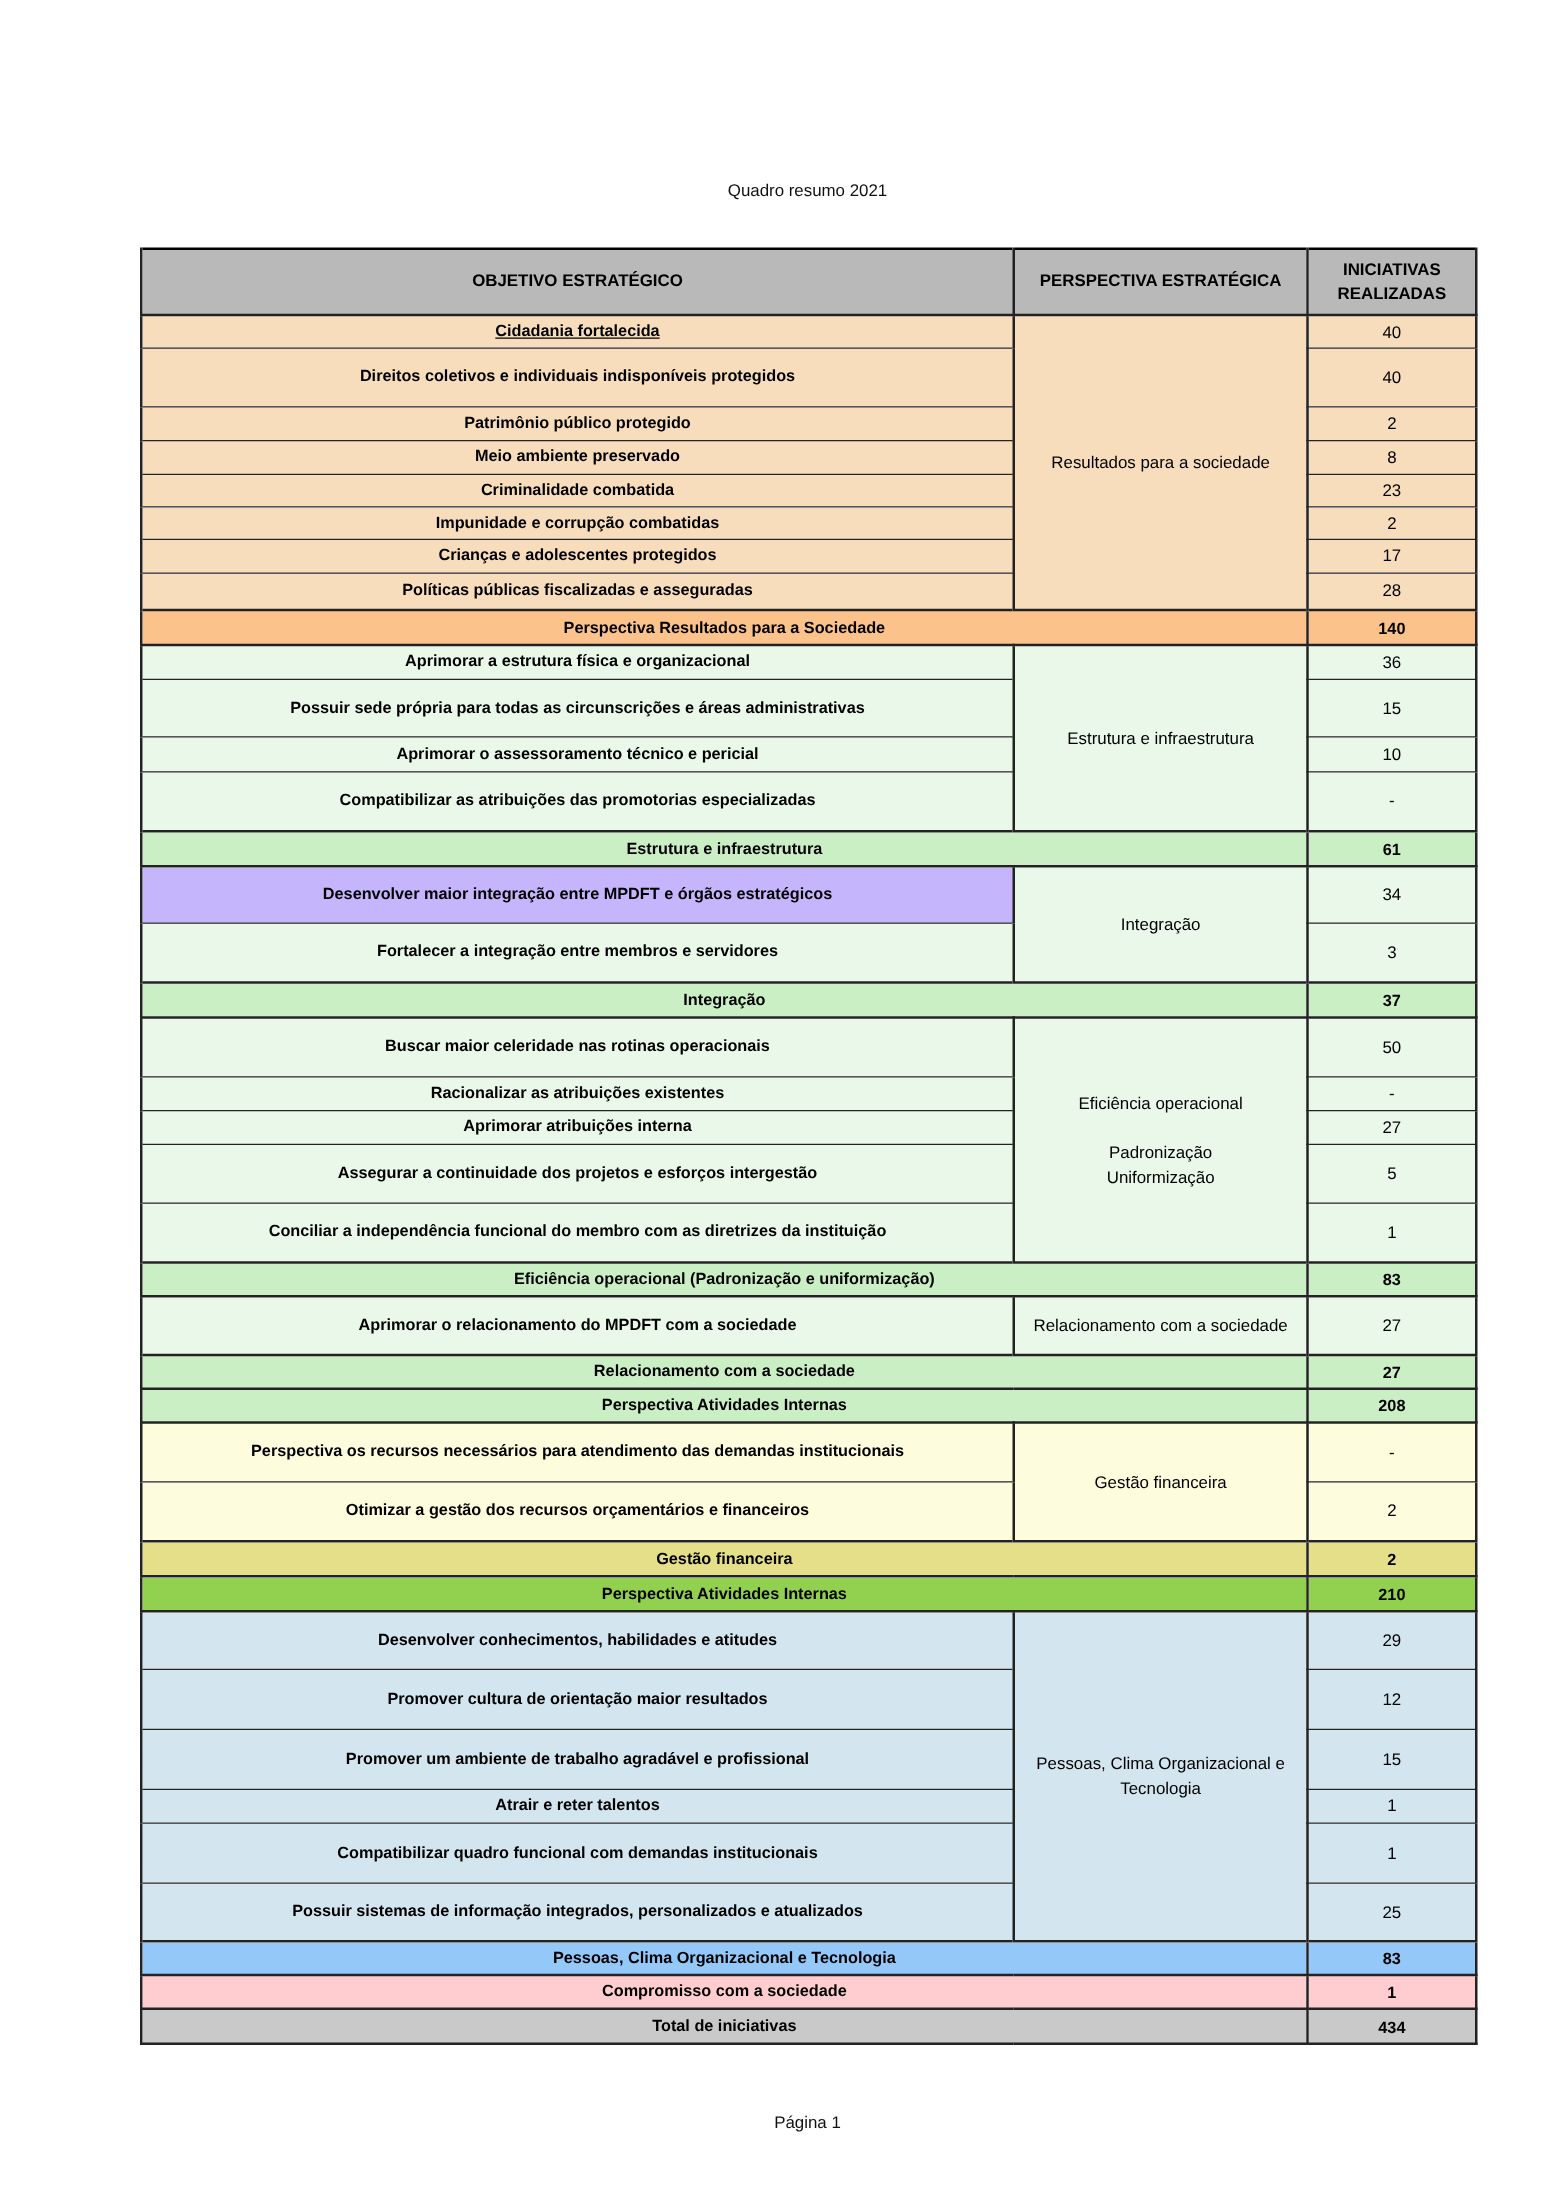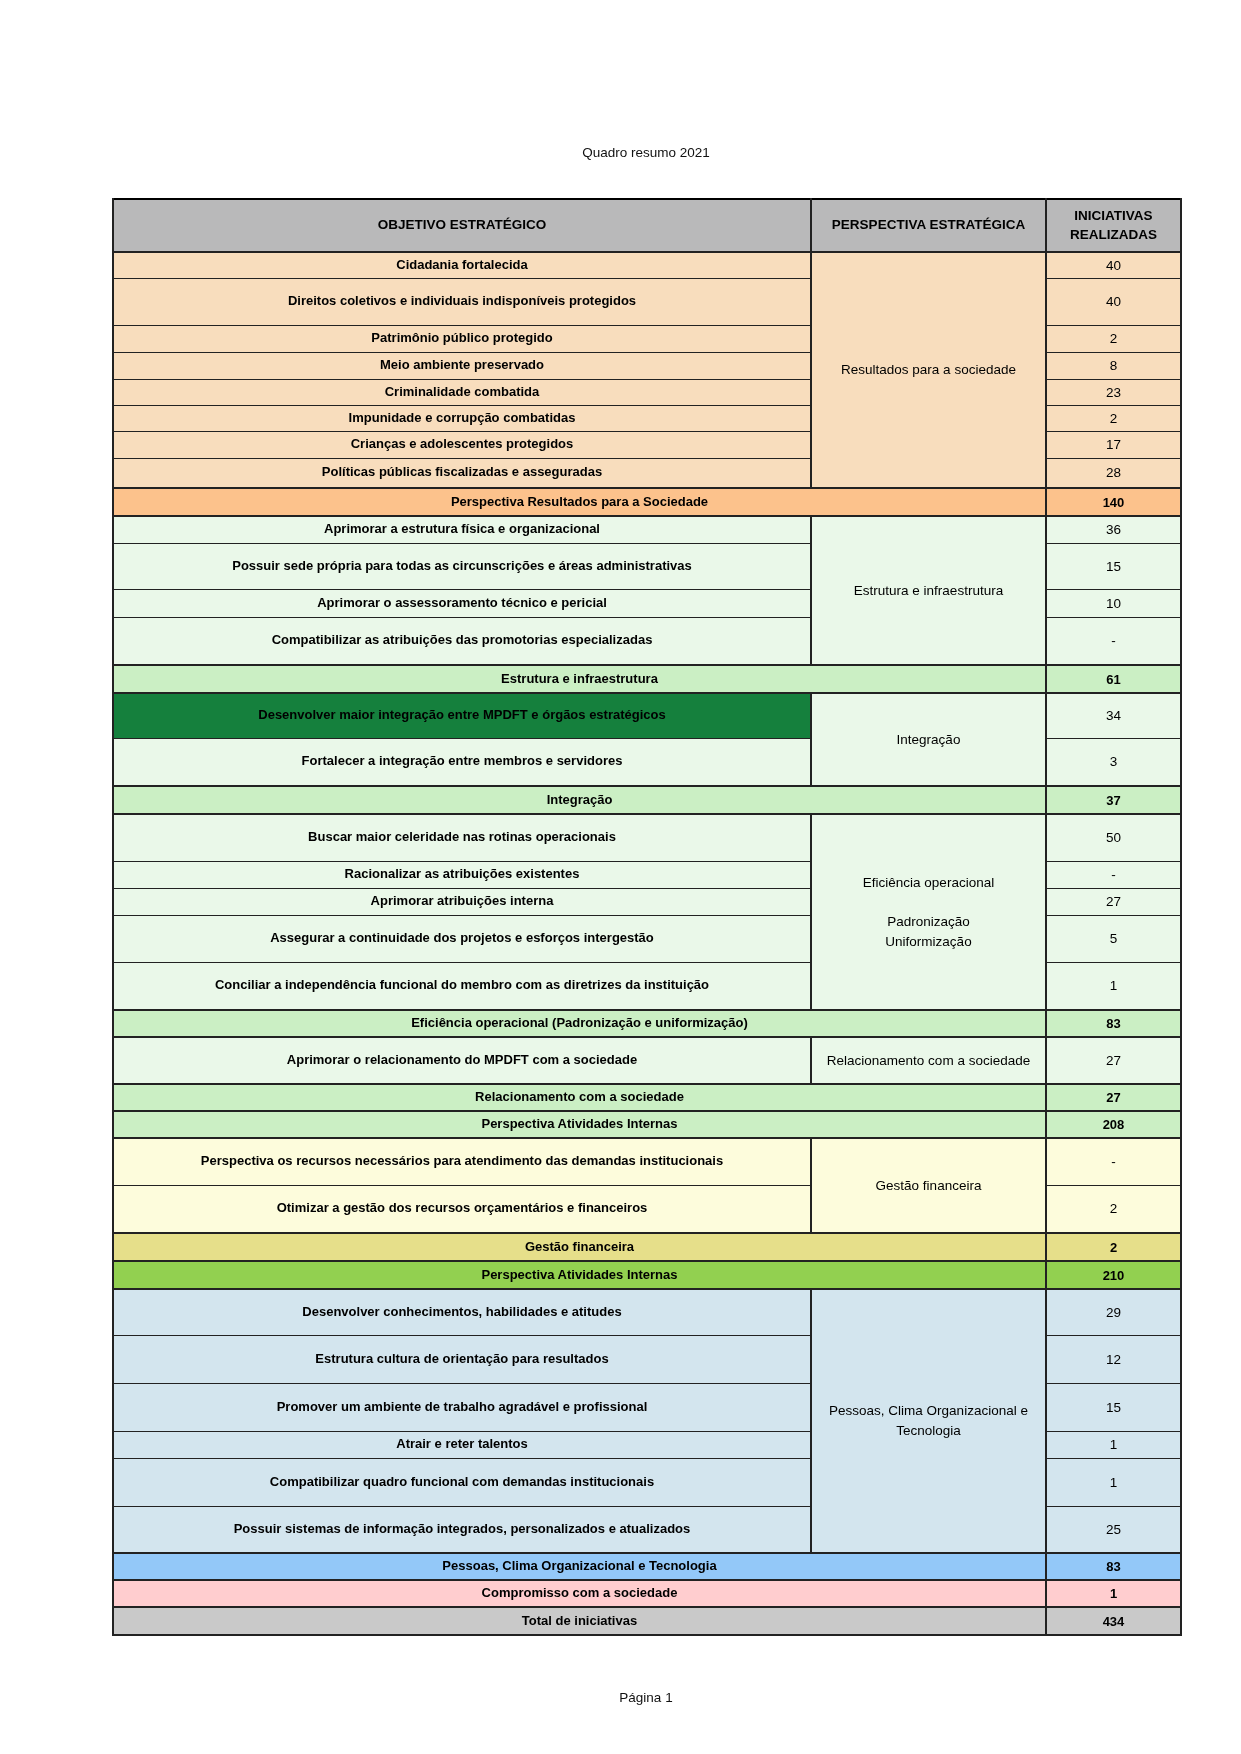--- a/index.html
+++ b/index.html
@@ -60,21 +60,21 @@
   <thead>
     <tr>
       <th style="background: rgb(185, 185, 186);">OBJETIVO ESTRATÉGICO</th>
       <th style="background: rgb(185, 185, 186);">PERSPECTIVA ESTRATÉGICA</th>
       <th style="background: rgb(185, 185, 186);">INICIATIVAS
 REALIZADAS</th>
     </tr>
   </thead>
   <tbody>
       <tr style="height: 26px;">
-        <td class="obj" style="background: rgb(248, 221, 189);">Cidadania fortalecida</td>
+        <td class="obj" style="background: rgb(248, 221, 189); text-decoration: underline;">Cidadania fortalecida</td>
         <td class="persp" rowspan="8" style="background: rgb(248, 221, 189);">Resultados para a sociedade</td>
         <td class="val" style="background: rgb(248, 221, 189);">40</td>
       </tr>
       <tr style="height: 47px;">
         <td class="obj" style="background: rgb(248, 221, 189);">Direitos coletivos e individuais indisponíveis protegidos</td>
         <td class="val" style="background: rgb(248, 221, 189);">40</td>
       </tr>
       <tr style="height: 27px;">
         <td class="obj" style="background: rgb(248, 221, 189);">Patrimônio público protegido</td>
         <td class="val" style="background: rgb(248, 221, 189);">2</td>
@@ -118,21 +118,21 @@
       </tr>
       <tr style="height: 48px;">
         <td class="obj" style="background: rgb(234, 248, 233);">Compatibilizar as atribuições das promotorias especializadas</td>
         <td class="val" style="background: rgb(234, 248, 233);">-</td>
       </tr>
       <tr class="summary" style="height: 28px;">
         <td class="obj" colspan="2" style="background: rgb(203, 239, 196);">Estrutura e infraestrutura</td>
         <td class="val" style="background: rgb(203, 239, 196);">61</td>
       </tr>
       <tr style="height: 45px;">
-        <td class="obj" style="background: #15803d;">Desenvolver maior integração entre MPDFT e órgãos estratégicos</td>
+        <td class="obj" style="background: #c4b5fd;">Desenvolver maior integração entre MPDFT e órgãos estratégicos</td>
         <td class="persp" rowspan="2" style="background: rgb(234, 248, 233);">Integração</td>
         <td class="val" style="background: rgb(234, 248, 233);">34</td>
       </tr>
       <tr style="height: 48px;">
         <td class="obj" style="background: rgb(234, 248, 233);">Fortalecer a integração entre membros e servidores</td>
         <td class="val" style="background: rgb(234, 248, 233);">3</td>
       </tr>
       <tr class="summary" style="height: 28px;">
         <td class="obj" colspan="2" style="background: rgb(203, 239, 196);">Integração</td>
         <td class="val" style="background: rgb(203, 239, 196);">37</td>
@@ -194,21 +194,21 @@
       <tr class="summary" style="height: 28px;">
         <td class="obj" colspan="2" style="background: rgb(146, 208, 80);">Perspectiva Atividades Internas</td>
         <td class="val" style="background: rgb(146, 208, 80);">210</td>
       </tr>
       <tr style="height: 46px;">
         <td class="obj" style="background: rgb(211, 229, 238);">Desenvolver conhecimentos, habilidades e atitudes</td>
         <td class="persp" rowspan="6" style="background: rgb(211, 229, 238);">Pessoas, Clima Organizacional e Tecnologia</td>
         <td class="val" style="background: rgb(211, 229, 238);">29</td>
       </tr>
       <tr style="height: 48px;">
-        <td class="obj" style="background: rgb(211, 229, 238);">Estrutura cultura de orientação para resultados</td>
+        <td class="obj" style="background: rgb(211, 229, 238);">Promover cultura de orientação maior resultados</td>
         <td class="val" style="background: rgb(211, 229, 238);">12</td>
       </tr>
       <tr style="height: 48px;">
         <td class="obj" style="background: rgb(211, 229, 238);">Promover um ambiente de trabalho agradável e profissional</td>
         <td class="val" style="background: rgb(211, 229, 238);">15</td>
       </tr>
       <tr style="height: 27px;">
         <td class="obj" style="background: rgb(211, 229, 238);">Atrair e reter talentos</td>
         <td class="val" style="background: rgb(211, 229, 238);">1</td>
       </tr>

